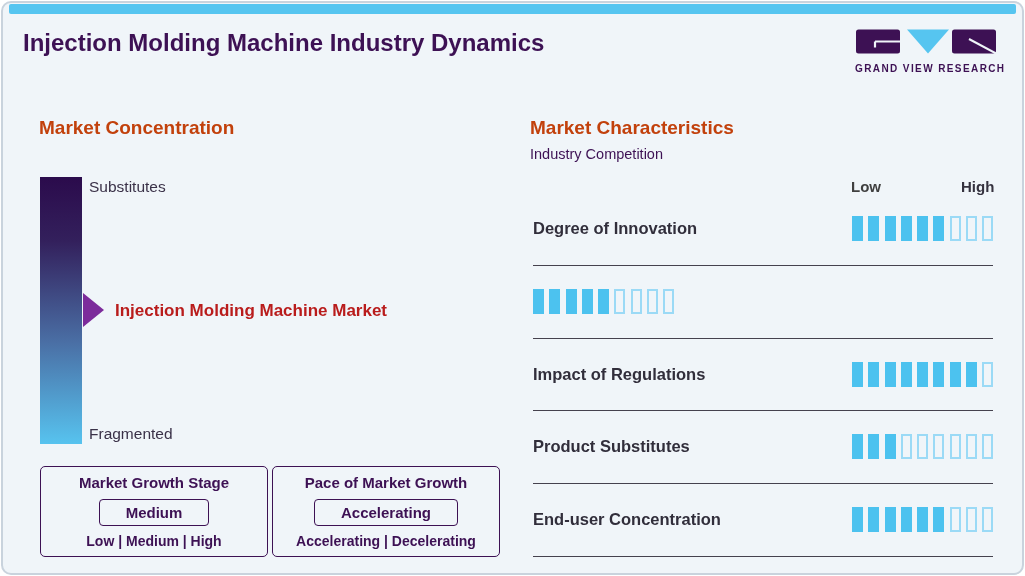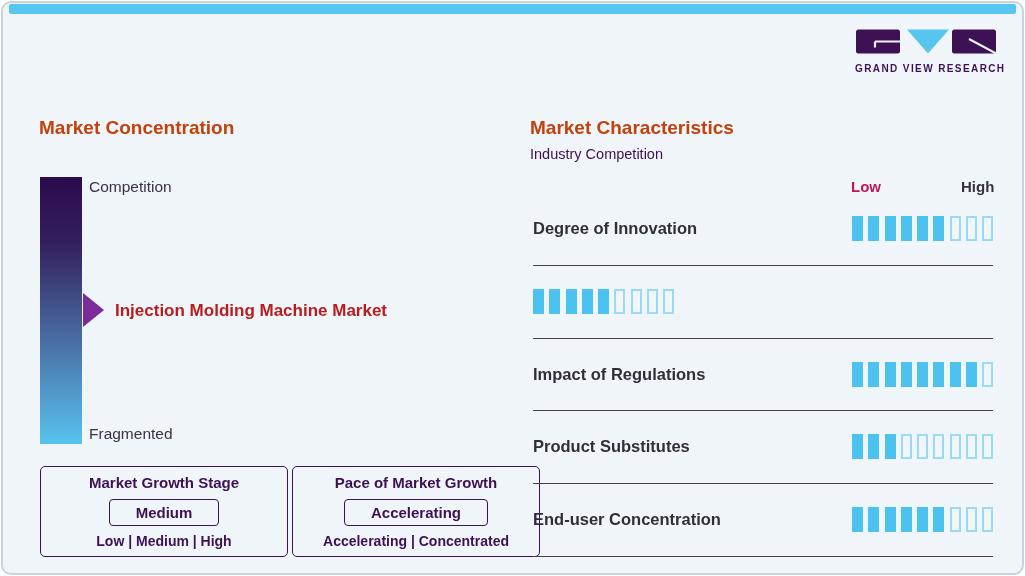--- a/index.html
+++ b/index.html
@@ -27,75 +27,76 @@
   }
   .scale-lbl{position:absolute;font-size:15.5px;color:#3a3148;white-space:nowrap;}
   #lbl-conc{left:86px;top:175px;}
   #lbl-frag{left:86px;top:422px;}
   .marker-arrow{
     position:absolute;left:80px;top:290px;width:0;height:0;
     border-left:21px solid #7c2b9b;border-top:17px solid transparent;border-bottom:17px solid transparent;
   }
   .marker-text{position:absolute;left:112px;top:298px;font-size:17px;font-weight:bold;color:#b91c1c;white-space:nowrap;}
 
-  #growth-boxes{position:absolute;left:37px;top:463px;width:500px;height:91px;display:flex;gap:4px;}
+  #growth-boxes{position:absolute;left:37px;top:463px;width:460px;height:91px;display:flex;gap:4px;}
   .gbox{
     flex:1;border:1.5px solid #3d1154;border-radius:5px;box-sizing:border-box;
     display:flex;flex-direction:column;align-items:center;justify-content:space-between;padding:7px 8px;
   }
   .gbox-title{font-size:15px;font-weight:bold;color:#3d1154;white-space:nowrap;}
   .gbox-value{border:1.3px solid #3d1154;border-radius:4px;padding:4px 26px;font-size:15px;font-weight:bold;color:#3d1154;white-space:nowrap;}
   .gbox-options{font-size:14px;font-weight:bold;color:#3d1154;white-space:nowrap;}
 
-  .scale-low{position:absolute;left:848px;top:175px;font-size:15px;font-weight:bold;color:#be185d;}
+  .scale-low{position:absolute;left:848px;top:175px;font-size:15px;font-weight:bold;color:#404040;}
   .scale-high{position:absolute;left:958px;top:175px;font-size:15px;font-weight:bold;color:#35323f;}
 
   .char-row{position:absolute;left:530px;width:460px;height:25px;display:flex;align-items:center;justify-content:space-between;}
   .char-label{font-size:16.5px;font-weight:bold;color:#312e3b;white-space:nowrap;}
   .rating{display:flex;width:141px;justify-content:space-between;flex:none;}
   .seg{width:11px;height:25px;box-sizing:border-box;}
   .seg.filled{background:#4cc2ef;}
   .seg.empty{border:2px solid #9bdaf6;}
   .char-div{position:absolute;left:530px;width:460px;border-top:1.5px solid #45424e;}
 </style>
 </head>
 <body>
 
 <div class="frame">
   <div class="topbar"></div>
 
+  <div class="title">Injection Molding Machine Industry Dynamics</div>
 
   <div class="logo">
     <svg width="142" height="25" viewBox="0 0 142 25">
       <rect x="1" y="0.5" width="44" height="24" rx="2.5" fill="#3d1154"></rect>
       <path d="M20 12.5 H45 M20 12.5 L20 18.5" stroke="#f0f5f9" stroke-width="2.2" fill="none"></path>
       <polygon points="52,0.5 94,0.5 73,24.5" fill="#56c5f0"></polygon>
       <rect x="97" y="0.5" width="44" height="24" rx="2.5" fill="#3d1154"></rect>
       <path d="M114 10 L141 24.5" stroke="#f0f5f9" stroke-width="2" fill="none"></path>
     </svg>
     <div class="logo-text">GRAND VIEW RESEARCH</div>
   </div>
 
   <div class="h2" id="mc-head">Market Concentration</div>
   <div class="gbar"></div>
-  <div class="scale-lbl" id="lbl-conc">Competition</div>
+  <div class="scale-lbl" id="lbl-conc">Substitutes</div>
   <div class="scale-lbl" id="lbl-frag">Fragmented</div>
   <div class="marker-arrow"></div>
   <div class="marker-text">Injection Molding Machine Market</div>
 
   <div id="growth-boxes">
       <div class="gbox">
         <div class="gbox-title">Market Growth Stage</div>
         <div class="gbox-value">Medium</div>
         <div class="gbox-options">Low | Medium | High</div>
       </div>
       <div class="gbox">
         <div class="gbox-title">Pace of Market Growth</div>
         <div class="gbox-value">Accelerating</div>
-        <div class="gbox-options">Accelerating | Concentrated</div>
+        <div class="gbox-options">Accelerating | Decelerating</div>
       </div>
     </div>
 
   <div class="h2" id="mch-head">Market Characteristics</div>
   <div class="sub">Industry Competition</div>
   <div class="scale-low">Low</div>
   <div class="scale-high">High</div>
   <div id="char-rows">
       <div class="char-row" style="top: 213px;">
         <div class="char-label">Degree of Innovation</div>

